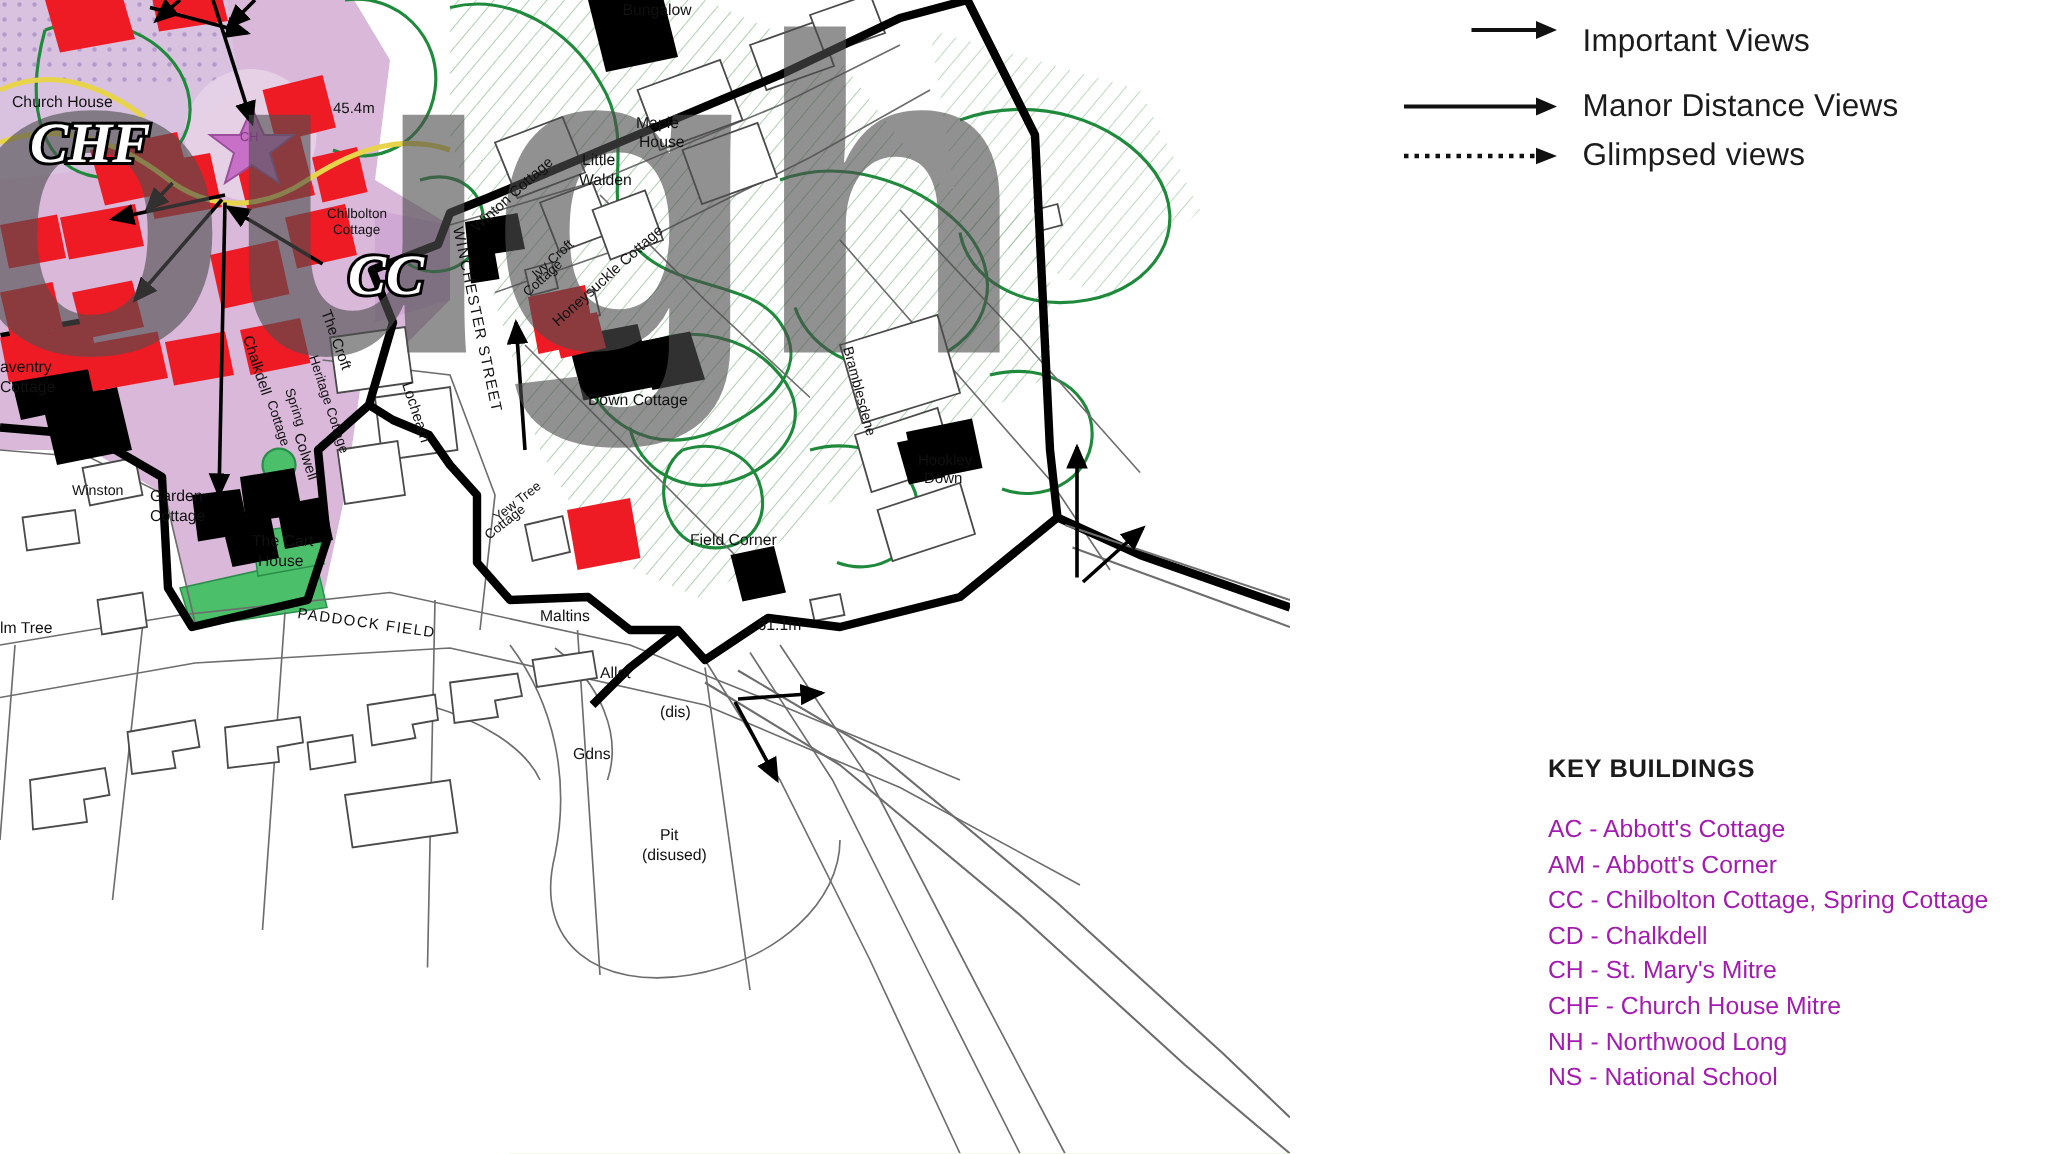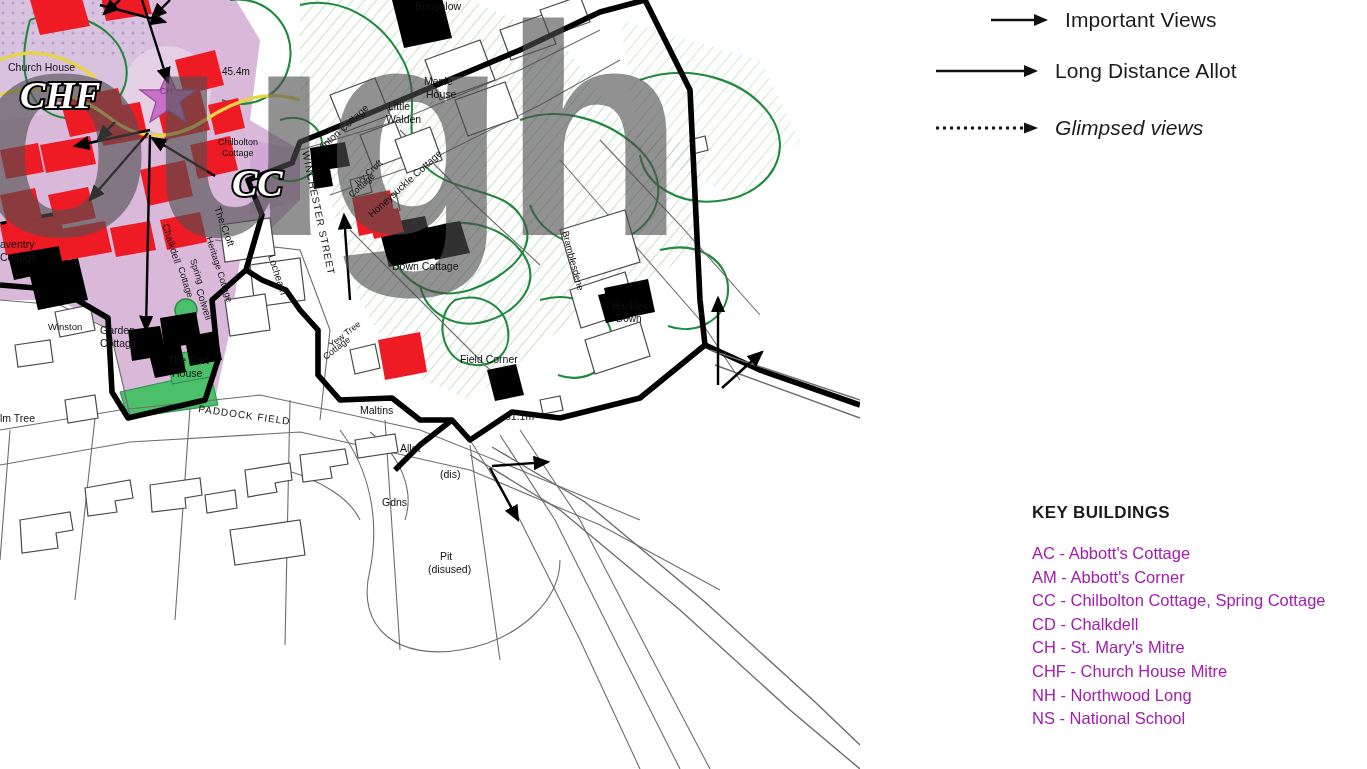--- a/index.html
+++ b/index.html
@@ -264,37 +264,37 @@
 
       <g font-family="Liberation Serif, serif" font-style="italic" font-weight="bold">
         <text x="20" y="108" font-size="38" fill="#ffffff" stroke="#000000" stroke-width="4" paint-order="stroke">CHF</text>
         <text x="232" y="196" font-size="38" fill="#ffffff" stroke="#000000" stroke-width="4" paint-order="stroke">CC</text>
       </g>
     </svg>
   </div>
 
   <div id="legend">
 
-    <div class="legend-row" style="left:10px;top:0;">
+    <div class="legend-row" style="left:0;top:0;align-items:flex-end;">
       <svg class="legend-sym" style="left:100px;top:11px;" width="60" height="18">
         <line x1="1" y1="9" x2="46" y2="9" stroke="#111" stroke-width="2.6"></line>
         <path d="M44,3 L58,9 L44,15 Z" fill="#111"></path>
       </svg>
       <span class="legend-label" style="margin-left:175px;">Important Views</span>
     </div>
 
     <div class="legend-row" style="left:0;top:51px;">
       <svg class="legend-sym" style="left:55px;top:11px;" width="105" height="18">
         <line x1="1" y1="9" x2="91" y2="9" stroke="#111" stroke-width="2.6"></line>
         <path d="M89,3 L103,9 L89,15 Z" fill="#111"></path>
       </svg>
-      <span class="legend-label" style="margin-left:175px;">Long Distance Allot</span>
+      <span class="legend-label" style="margin-left:175px;">Manor Distance Views</span>
     </div>
 
-    <div class="legend-row" style="left:0;top:108px;font-style:italic;">
+    <div class="legend-row" style="left:0;top:84px;">
       <svg class="legend-sym" style="left:55px;top:11px;" width="105" height="18">
         <line x1="1" y1="9" x2="89" y2="9" stroke="#111" stroke-width="3" stroke-dasharray="3 4" stroke-linecap="butt"></line>
         <path d="M89,3.5 L103,9 L89,14.5 Z" fill="#111"></path>
       </svg>
       <span class="legend-label" style="margin-left:175px;">Glimpsed views</span>
     </div>
   </div>
 
   <div id="key-buildings">
     <div id="kb-title">KEY BUILDINGS</div>

